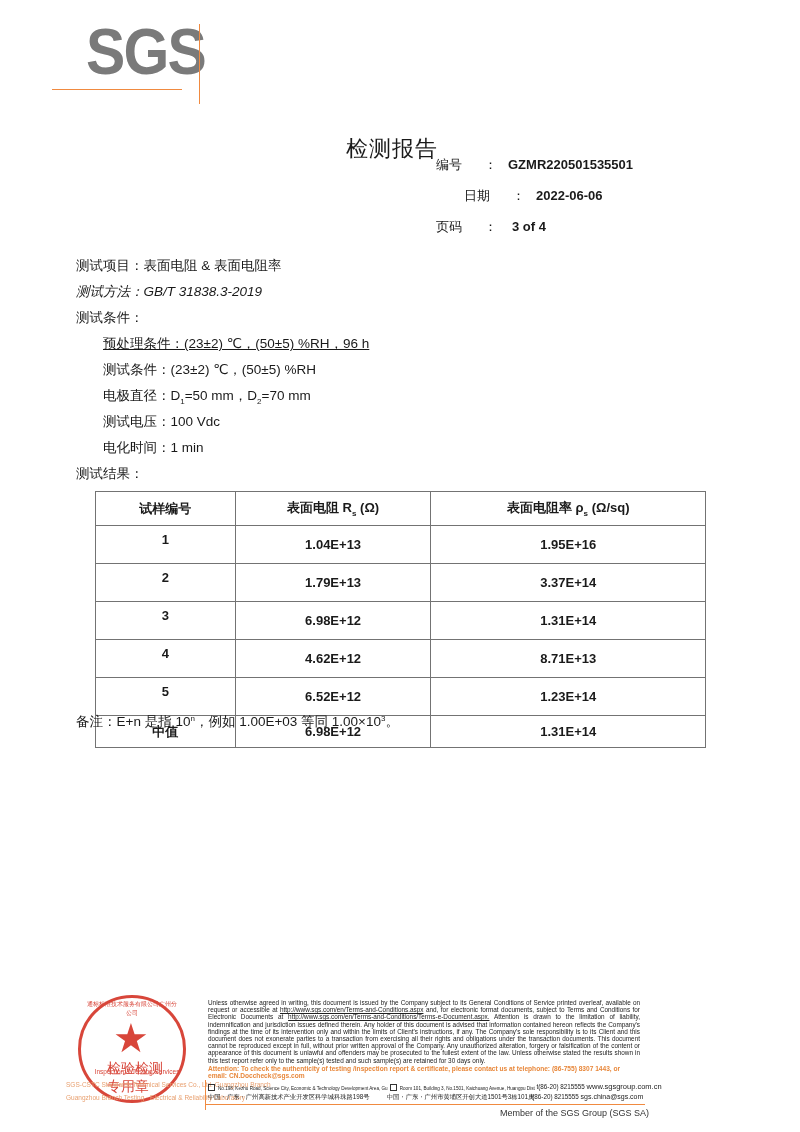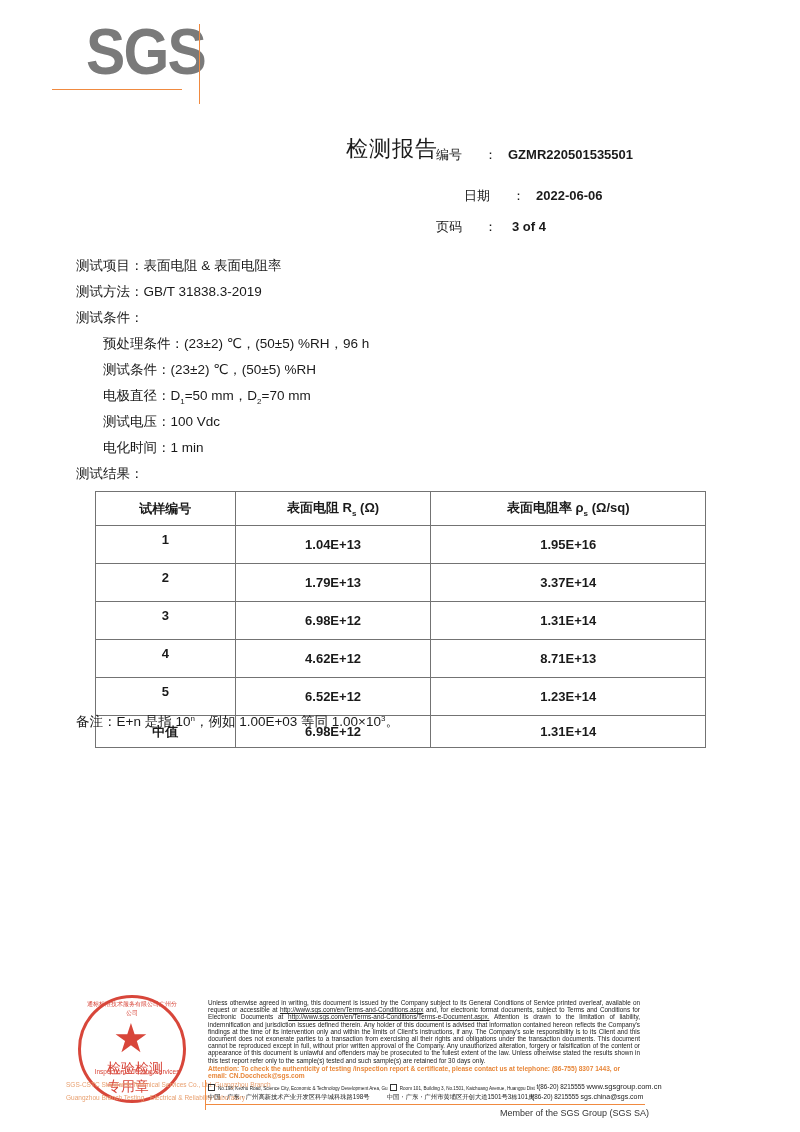--- a/index.html
+++ b/index.html
@@ -42,39 +42,39 @@
 </style>
 </head>
 <body>
 
 <div class="abs logo-text">SGS</div>
 <div class="abs logo-hline"></div>
 <div class="abs logo-vline"></div>
 
 <div class="abs title">检测报告</div>
 
-<div class="abs meta-row" style="top:146px;">
+<div class="abs meta-row" style="top:156px;">
   <span class="meta-label">编号</span><span class="meta-colon">：</span><span class="meta-value">GZMR220501535501</span>
 </div>
 <div class="abs meta-row" style="top:187px;margin-left:28px;">
   <span class="meta-label">日期</span><span class="meta-colon">：</span><span class="meta-value">2022-06-06</span>
 </div>
 <div class="abs meta-row" style="top:210px;margin-top:8px;">
   <span class="meta-label">页码</span><span class="meta-colon">：</span><span class="meta-value" style="margin-left:4px;">3 of 4</span>
 </div>
 
 <div class="abs body-line" style="top:257px;">
   <span>测试项目：</span><span>表面电阻 &amp; 表面电阻率</span>
 </div>
-<div class="abs body-line" style="top:283px;">
+<div class="abs body-line" style="top:283px;font-style:italic;">
   <span>测试方法：</span><span>GB/T 31838.3-2019</span>
 </div>
 <div class="abs body-line" style="top:309px;">测试条件：</div>
 
-<div class="abs body-line indent" style="top:335px;">
+<div class="abs body-line indent" style="top:335px;text-decoration:underline;">
   <span>预处理条件：</span><span>(23±2) ℃，(50±5) %RH，96 h</span>
 </div>
 <div class="abs body-line indent" style="top:361px;">
   <span>测试条件：</span><span>(23±2) ℃，(50±5) %RH</span>
 </div>
 <div class="abs body-line indent" style="top:387px;">
   <span>电极直径：</span><span>D</span><sub>1</sub><span>=50 mm，</span><span>D</span><sub>2</sub><span>=70 mm</span>
 </div>
 <div class="abs body-line indent" style="top:413px;">
   <span>测试电压：</span><span>100 Vdc</span>

